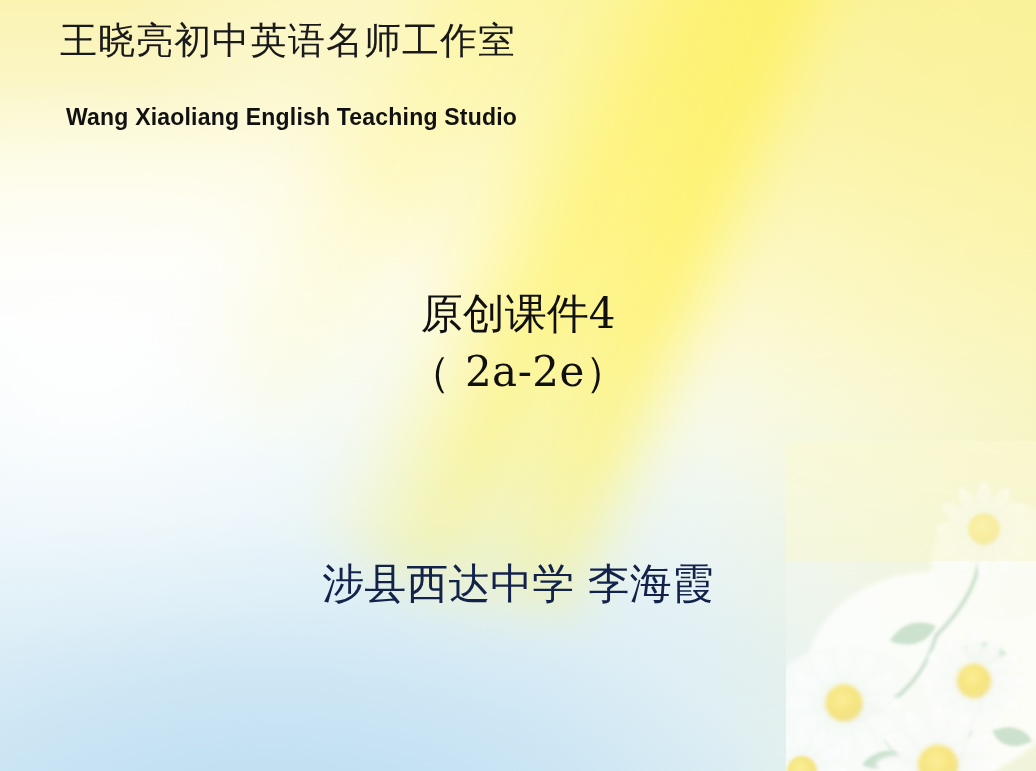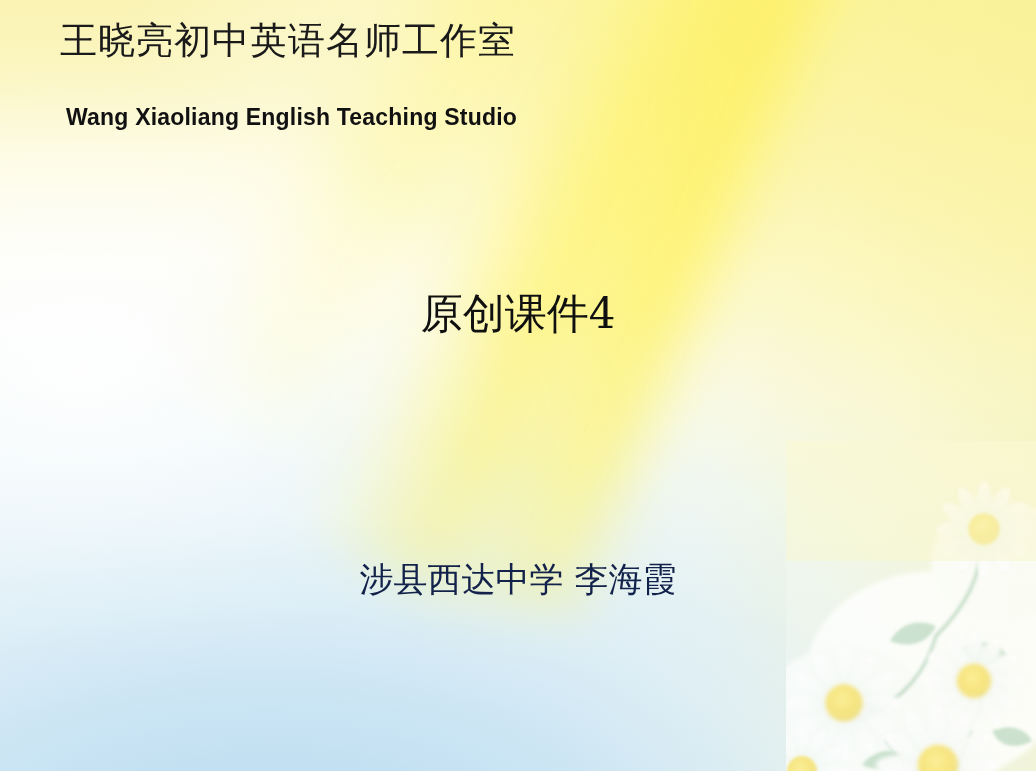--- a/index.html
+++ b/index.html
@@ -181,21 +181,21 @@
     font-family:"DejaVu Serif", serif;
     letter-spacing:0.5px;
   }
 
   .author {
     position:absolute;
     left:0; top:558px;
     width:1036px;
     text-align:center;
     font-family:"DejaVu Serif", serif;
-    font-size:34px;
+    font-size:42px;
     line-height:1.25;
     color:#12224a;
     white-space:nowrap;
   }
 </style>
 </head>
 <body>
 
 <div class="slide">
 
@@ -279,17 +279,18 @@
       <rect x="0" y="0" width="250" height="120" fill="#fbf6c8" opacity="0.45"></rect>
     </svg>
   </div>
 
   <div class="studio-cn">王晓亮初中英语名师工作室</div>
 
   <div class="studio-en">Wang Xiaoliang English Teaching Studio</div>
 
   <div class="title-block">
     <div class="title-line">原创课件4</div>
+    <div class="title-line mono">（ 2a-2e）</div>
   </div>
 
   <div class="author">涉县西达中学 李海霞</div>
 
 </div>
 
 </body></html>

